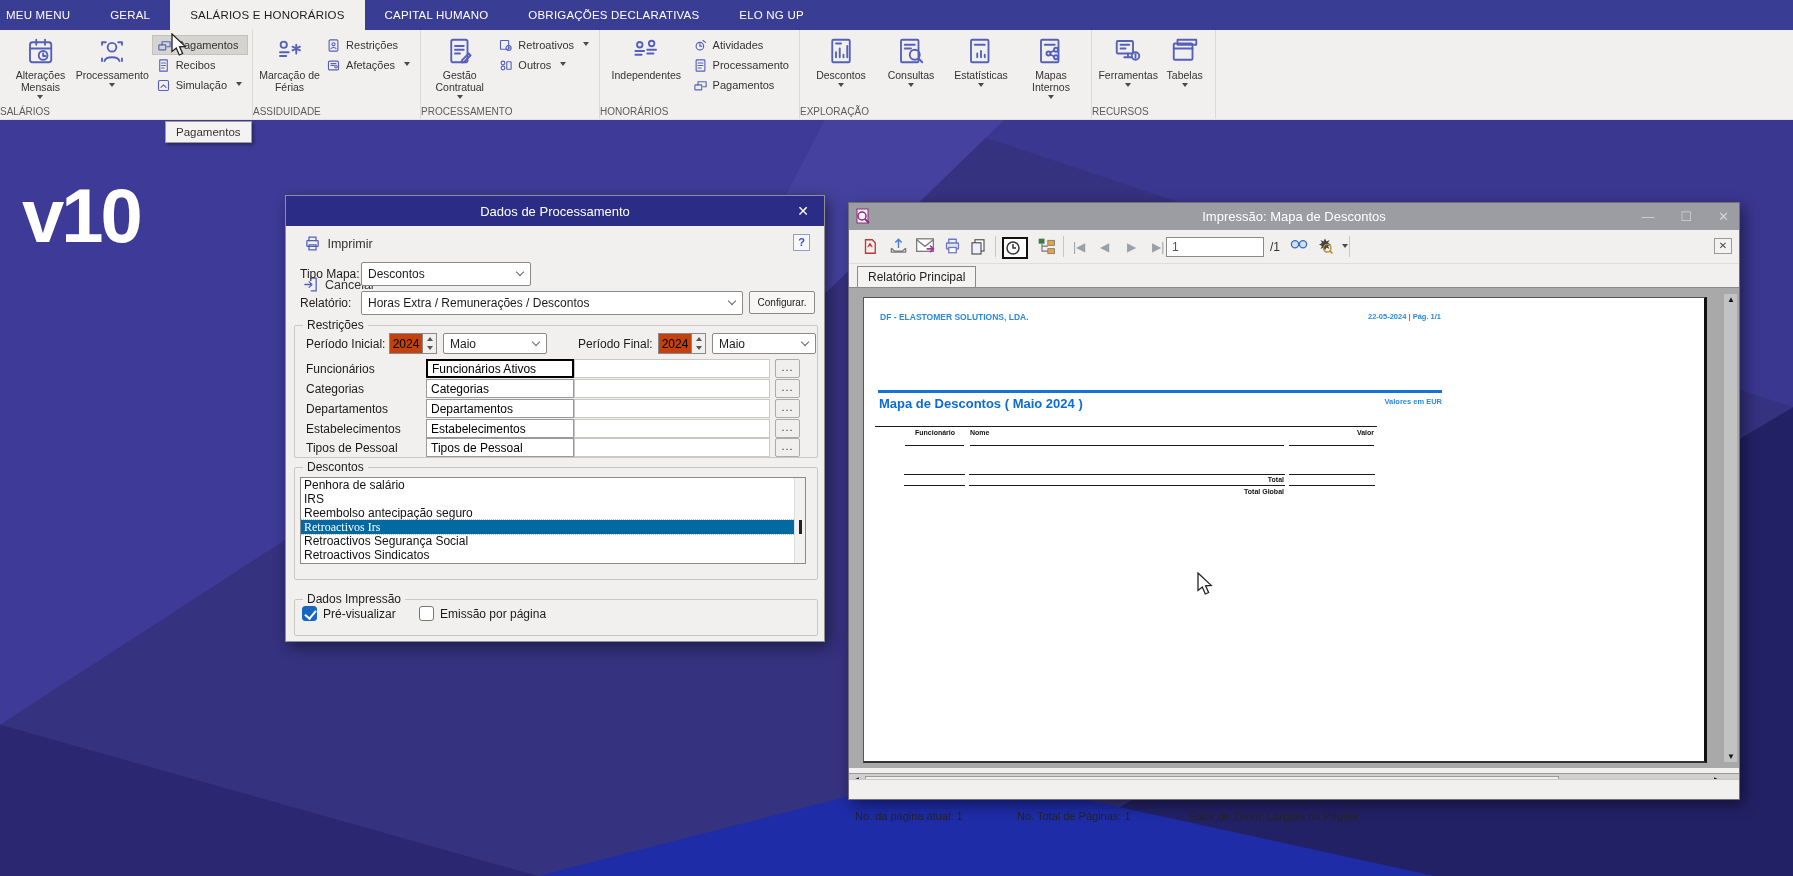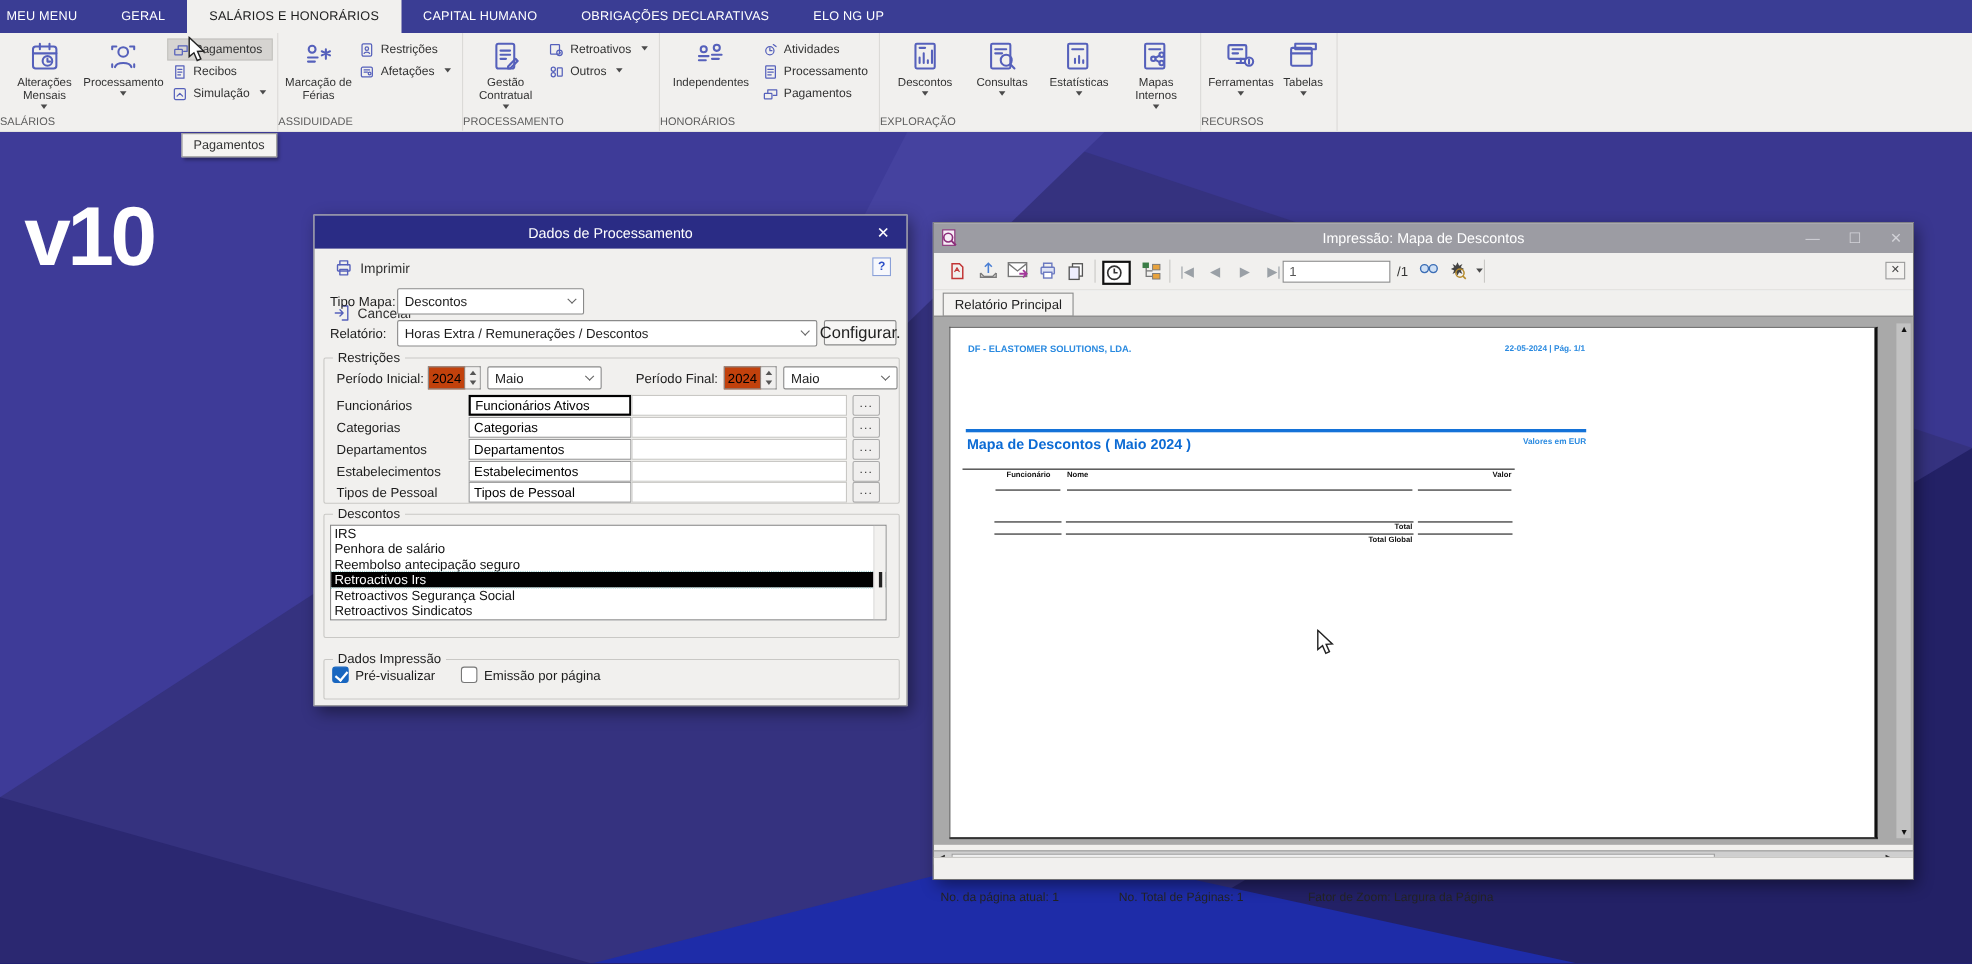--- a/index.html
+++ b/index.html
@@ -44,37 +44,37 @@
   
   .dialog{position:absolute;left:285px;top:195px;width:540px;height:447px;background:#f1f0ee;border:1px solid #8f8f94;box-shadow:4px 5px 14px rgba(0,0,0,.45);z-index:20;}
   .dtitle{position:absolute;left:0;top:0;width:100%;height:30px;background:#2a2c85;color:#fff;font-size:13px;display:flex;align-items:center;justify-content:center;}
   .dclose{position:absolute;right:12px;top:6px;color:#fff;font-size:14px;width:18px;height:18px;text-align:center;line-height:18px;cursor:default;}
   .dtool{position:absolute;left:10px;top:36px;display:flex;gap:18px;align-items:center;font-size:12.5px;color:#333;flex-direction:column;}
   .dtool .tbtn{display:flex;align-items:center;gap:6px;padding:3px 6px;cursor:default;}
   .helpbtn{position:absolute;right:14px;top:38px;width:17px;height:17px;border:1px solid #8aa0d8;background:#f7f8fc;color:#2d50c8;font-size:11px;font-weight:bold;text-align:center;line-height:15px;cursor:default;}
   .dlabel{position:absolute;font-size:12px;color:#1c1c1c;white-space:nowrap;}
   .combo{position:absolute;background:#fff;border:1px solid #8a8a8a;border-radius:2px;font-size:12px;color:#1c1c1c;padding:0 20px 0 6px;display:flex;align-items:center;white-space:nowrap;overflow:hidden;cursor:default;}
   .chev{position:absolute;right:7px;top:50%;width:6px;height:6px;margin-top:-5px;border-right:1.5px solid #666;border-bottom:1.5px solid #666;transform:rotate(45deg);}
-  .btn{position:absolute;background:#f7f6f5;border:1px solid #8a8a8a;border-radius:2px;font-size:15px;color:#222;display:flex;align-items:center;justify-content:center;cursor:default;}
+  .btn{position:absolute;background:#f7f6f5;border:1px solid #8a8a8a;border-radius:2px;font-size:10px;color:#222;display:flex;align-items:center;justify-content:center;cursor:default;}
   fieldset.grp{position:absolute;border:1px solid #c9c8c5;border-radius:2px;margin:0;padding:0;}
   fieldset.grp legend{font-size:12px;color:#1c1c1c;margin-left:8px;padding:0 4px;}
   .spin{position:absolute;height:21px;display:flex;}
   .spin .val{width:34px;background:#c2410c;border:1px solid #8a8a8a;font-size:12px;display:flex;align-items:center;justify-content:center;}
   .spin .arr{width:14px;display:flex;flex-direction:column;border:1px solid #8a8a8a;border-left:none;}
   .spin .arr div{flex:1;background:#f0efee;display:flex;align-items:center;justify-content:center;}
   .tri-up{width:0;height:0;border:3px solid transparent;border-bottom:4px solid #555;margin-top:-2px;}
   .tri-dn{width:0;height:0;border:3px solid transparent;border-top:4px solid #555;margin-bottom:-2px;}
   .frow-label{position:absolute;left:20px;font-size:12px;color:#1c1c1c;}
   .f1box{position:absolute;left:140px;width:148px;height:19px;background:#fff;border:1px solid #9a9a9a;font-size:12px;padding:0 4px;display:flex;align-items:center;white-space:nowrap;overflow:hidden;}
   .f1box.focus{border:2px solid #000;}
   .f2box{position:absolute;left:288px;width:196px;height:19px;background:#fff;border:1px solid #c9c8c5;}
   .morebtn{position:absolute;left:489px;width:25px;height:19px;background:#f0efee;border:1px solid #ababab;border-radius:2px;font-size:11px;color:#333;text-align:center;line-height:14px;letter-spacing:1px;cursor:default;}
   .listbox{position:absolute;left:14px;top:281px;width:506px;height:87px;background:#fff;border:1px solid #8a8a8a;overflow:hidden;font-size:12px;color:#111;}
   .li{height:14px;line-height:14px;padding:0 3px;white-space:nowrap;cursor:default;}
-  .li.sel{background:#000000;color:#fff;outline:1px dotted #9cc;}
+  .li.sel{background:#0369a1;color:#fff;outline:1px dotted #9cc;font-family:Liberation Serif, serif;}
   .lscroll{position:absolute;right:0;top:0;bottom:0;width:11px;background:#f2f1ef;border-left:1px solid #ddd;}
   .lmark{position:absolute;right:3px;top:42px;width:3px;height:14px;background:#222;}
   .cbrow{position:absolute;display:flex;align-items:center;gap:6px;font-size:12px;color:#1c1c1c;cursor:default;}
   .cb{width:15px;height:15px;border:1px solid #777;border-radius:3px;background:#fff;flex:none;position:relative;}
   .cb.checked{background:#1866c0;border-color:#1866c0;}
   .cb.checked:after{content:"";position:absolute;left:4px;top:1px;width:5px;height:9px;border-right:2px solid #fff;border-bottom:2px solid #fff;transform:rotate(40deg);}
 
   
   .pwin{position:absolute;left:848px;top:202px;width:892px;height:598px;background:#f1f0ee;border:1px solid #6f6f74;box-shadow:4px 5px 14px rgba(0,0,0,.45);z-index:10;}
   .ptitle{position:absolute;left:0;top:0;width:100%;height:27px;background:#9c9ca3;color:#fff;font-size:13px;display:flex;align-items:center;justify-content:center;}
@@ -460,22 +460,22 @@
 
     <div class="frow-label" style="top:245px">Tipos de Pessoal</div>
     <div class="f1box" style="top:242px">Tipos de Pessoal</div>
     <div class="f2box" style="top:242px"></div>
     <div class="morebtn" style="top:242px">...</div>
 
     <fieldset class="grp" style="left:8px;top:264px;width:524px;height:120px">
       <legend>Descontos</legend>
     </fieldset>
     <div class="listbox">
+      <div class="li">Penhora de salário</div>
       <div class="li">IRS</div>
-      <div class="li">Penhora de salário</div>
       <div class="li">Reembolso antecipação seguro</div>
       <div class="li sel">Retroactivos Irs</div>
       <div class="li">Retroactivos Segurança Social</div>
       <div class="li">Retroactivos Sindicatos</div>
       <div class="lscroll">
           <div class="lmark"></div>
         </div>
     </div>
 
     <fieldset class="grp" style="left:8px;top:396px;width:524px;height:44px">

